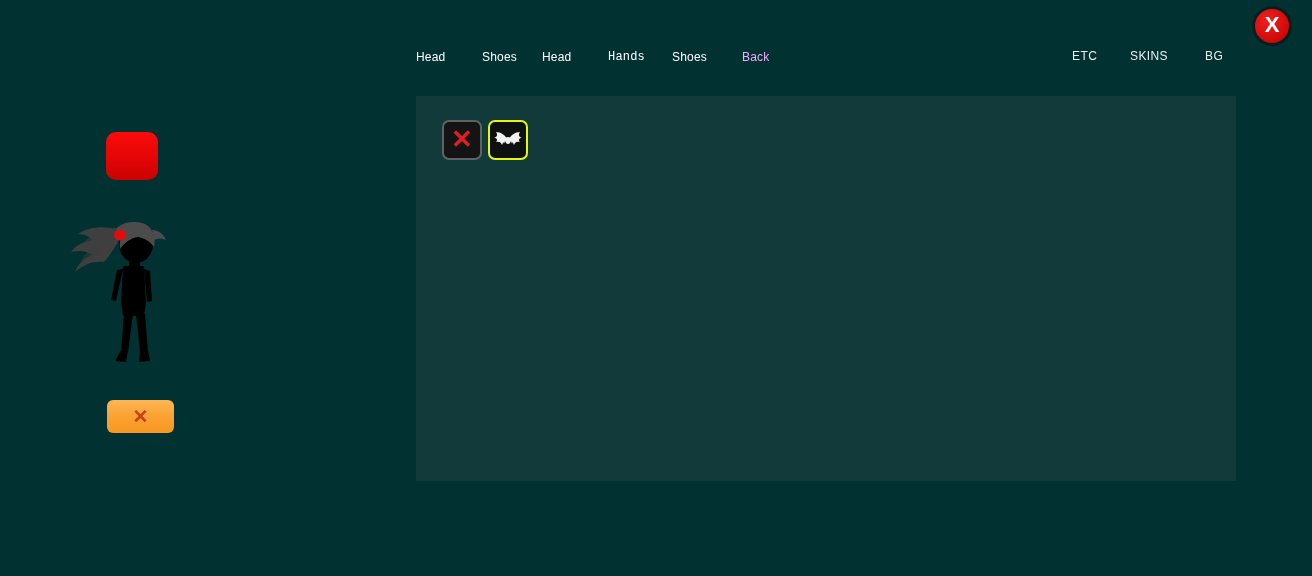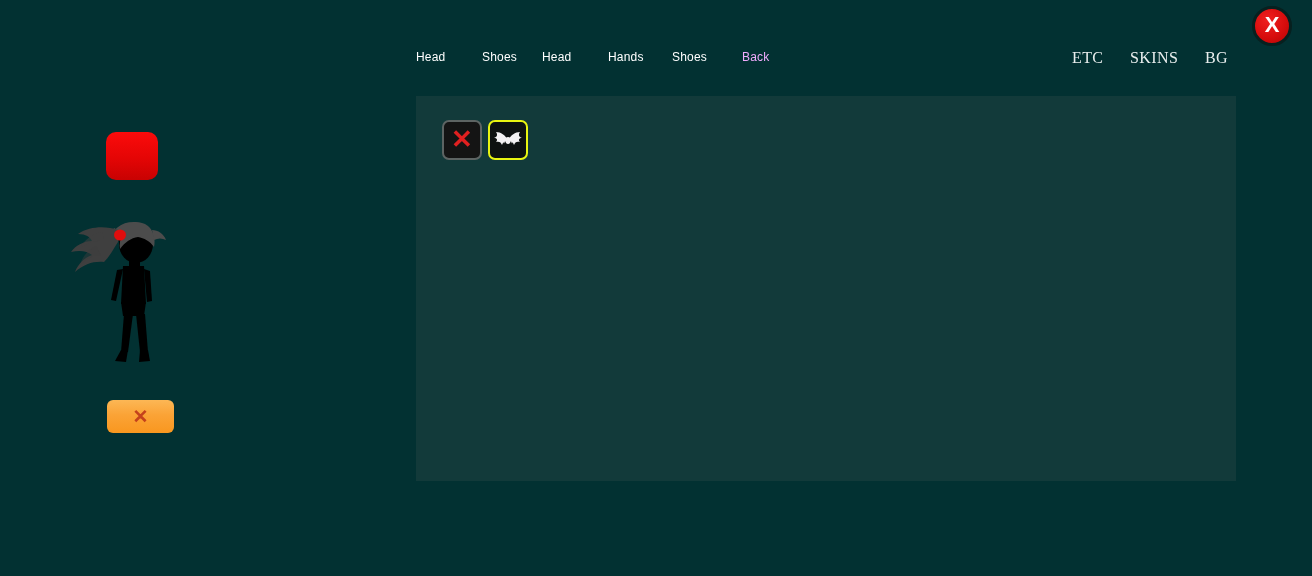--- a/index.html
+++ b/index.html
@@ -39,27 +39,26 @@
 
   #section-nav {
     position: absolute;
     left: 1040px;
     top: 50px;
     width: 220px;
     height: 24px;
   }
   .sec-item {
     position: absolute;
-    font-size: 16px;
+    font-size: 12px;
     color: #e9eeee;
     letter-spacing: 0.4px;
     white-space: nowrap;
     cursor: pointer;
     line-height: 1;
-    font-family: Liberation Serif, serif;
   }
 
   
   #close-button {
     position: absolute;
     left: 1252px;
     top: 6px;
     width: 40px;
     height: 40px;
     border-radius: 50%;
@@ -170,21 +169,21 @@
     margin-top: -1px;
   }
 </style>
 </head>
 <body>
 
 <nav id="category-nav">
   <span class="cat-item" style="left:416px;">Head</span>
   <span class="cat-item" style="left:482px;">Shoes</span>
   <span class="cat-item" style="left:542px;">Head</span>
-  <span class="cat-item" style="left:608px;">Hands</span>
+  <span class="cat-item" style="left:608px;font-family:Liberation Mono, monospace;">Hands</span>
   <span class="cat-item" style="left:672px;">Shoes</span>
   <span class="cat-item active-back" style="left:742px;">Back</span>
 </nav>
 
 <nav id="section-nav">
   <span class="sec-item" style="left:32px;">ETC</span>
   <span class="sec-item" style="left:90px;">SKINS</span>
   <span class="sec-item" style="left:165px;">BG</span>
 </nav>
 

